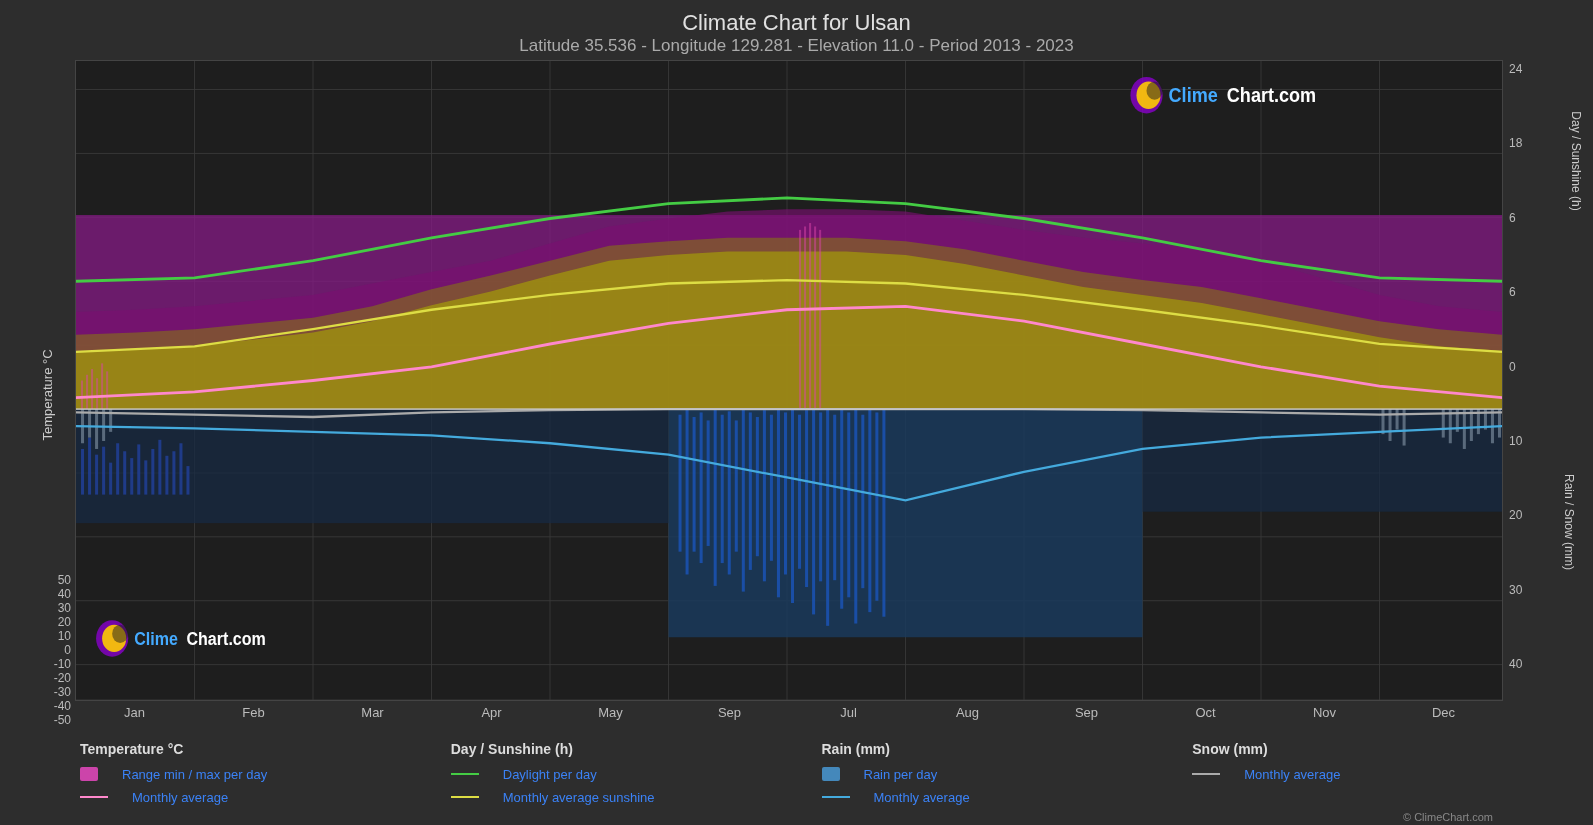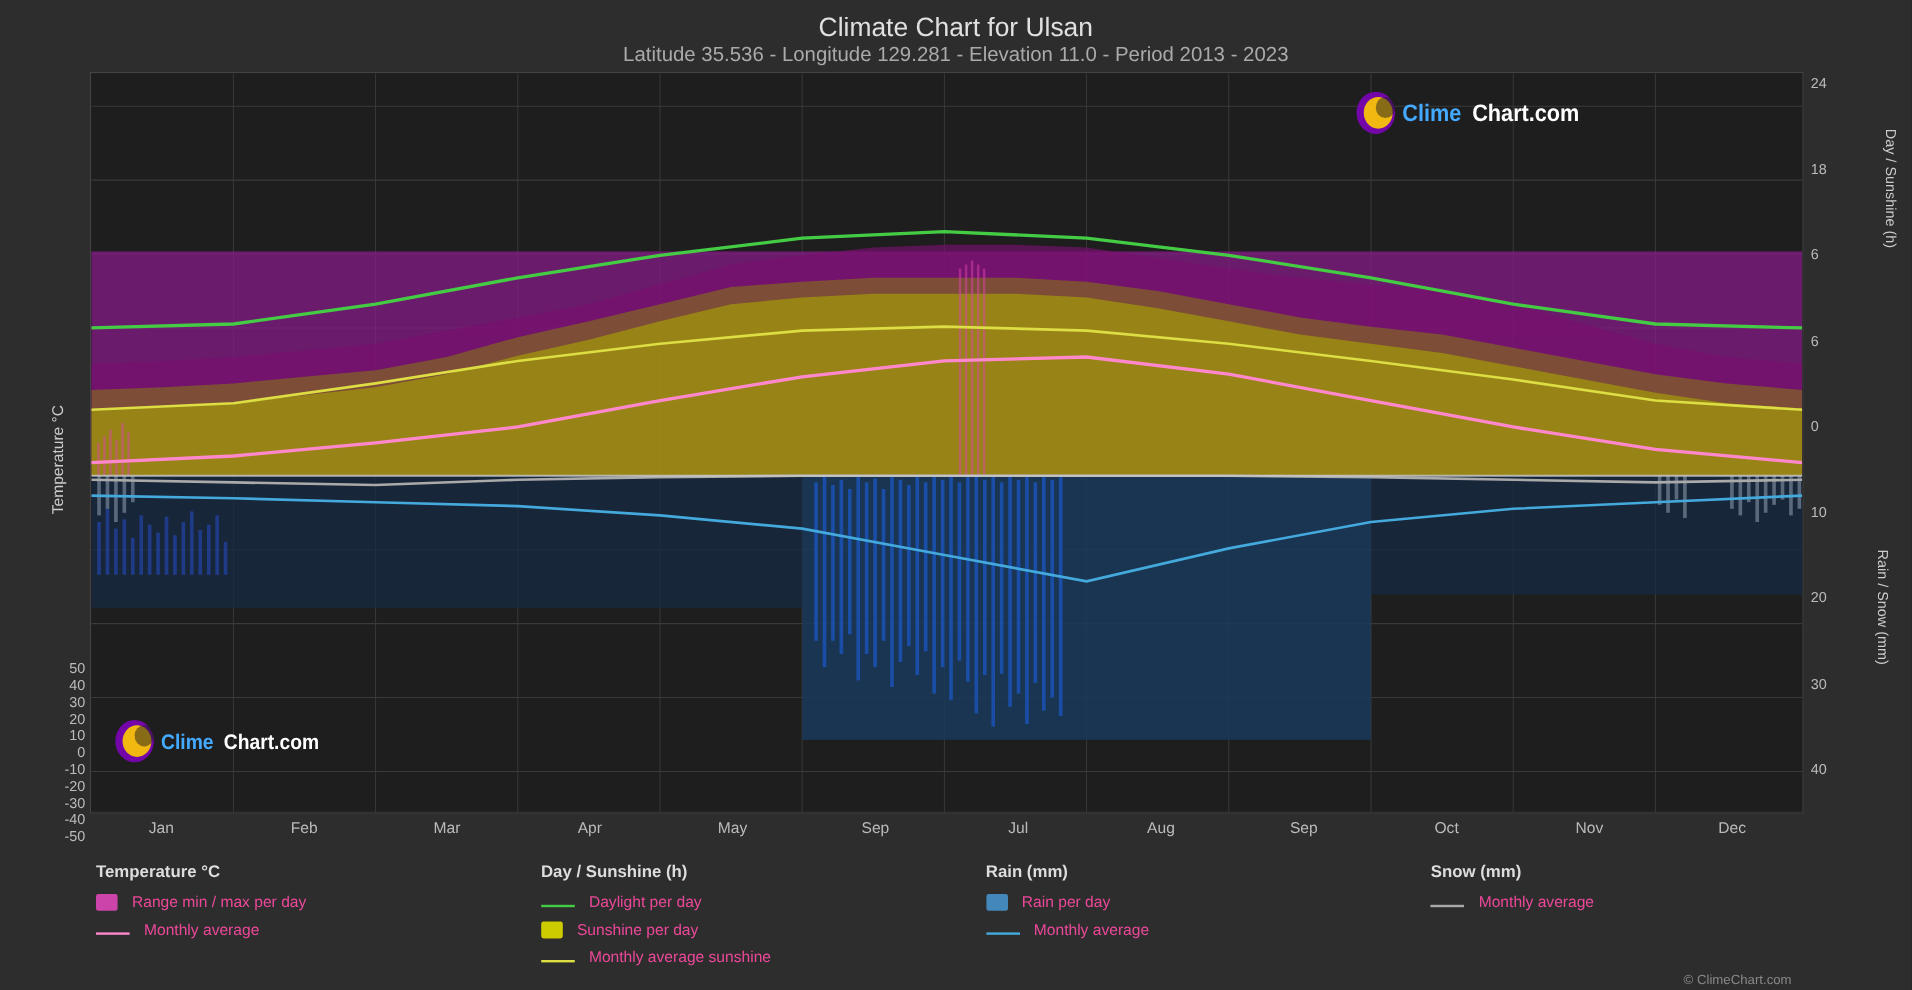--- a/index.html
+++ b/index.html
@@ -120,23 +120,22 @@
       gap: 8px;
     }
     .legend-title {
       color: #ddd;
       font-size: 14px;
       font-weight: bold;
       margin-bottom: 2px;
     }
     .legend-item {
       display: flex;
-      align-items: center;
-      gap: 12px;
-      color: #ec4899;
+      gap: 24px;
+      color: #3b82f6;
       font-size: 13px;
     }
     .legend-swatch-rect {
       width: 18px;
       height: 14px;
       border-radius: 2px;
       display: inline-block;
     }
     .legend-line {
       width: 28px;
@@ -416,24 +415,20 @@
       </div>
     </div>
 
     <div class="legend-col">
       <div class="legend-title">Day / Sunshine (h)</div>
       <div class="legend-item">
         <span class="legend-line" style="background:#44cc44; height:2px; margin-top:6px;"></span>
         <span>Daylight per day</span>
       </div>
       <div class="legend-item">
-        <span class="legend-swatch-rect" style="background:#cccc00;"></span>
-        <span>Sunshine per day</span>
-      </div>
-      <div class="legend-item">
         <span class="legend-line" style="background:#dddd44; height:2px; margin-top:6px;"></span>
         <span>Monthly average sunshine</span>
       </div>
     </div>
 
     <div class="legend-col">
       <div class="legend-title">Rain (mm)</div>
       <div class="legend-item">
         <span class="legend-swatch-rect" style="background:#4488bb;"></span>
         <span>Rain per day</span>

